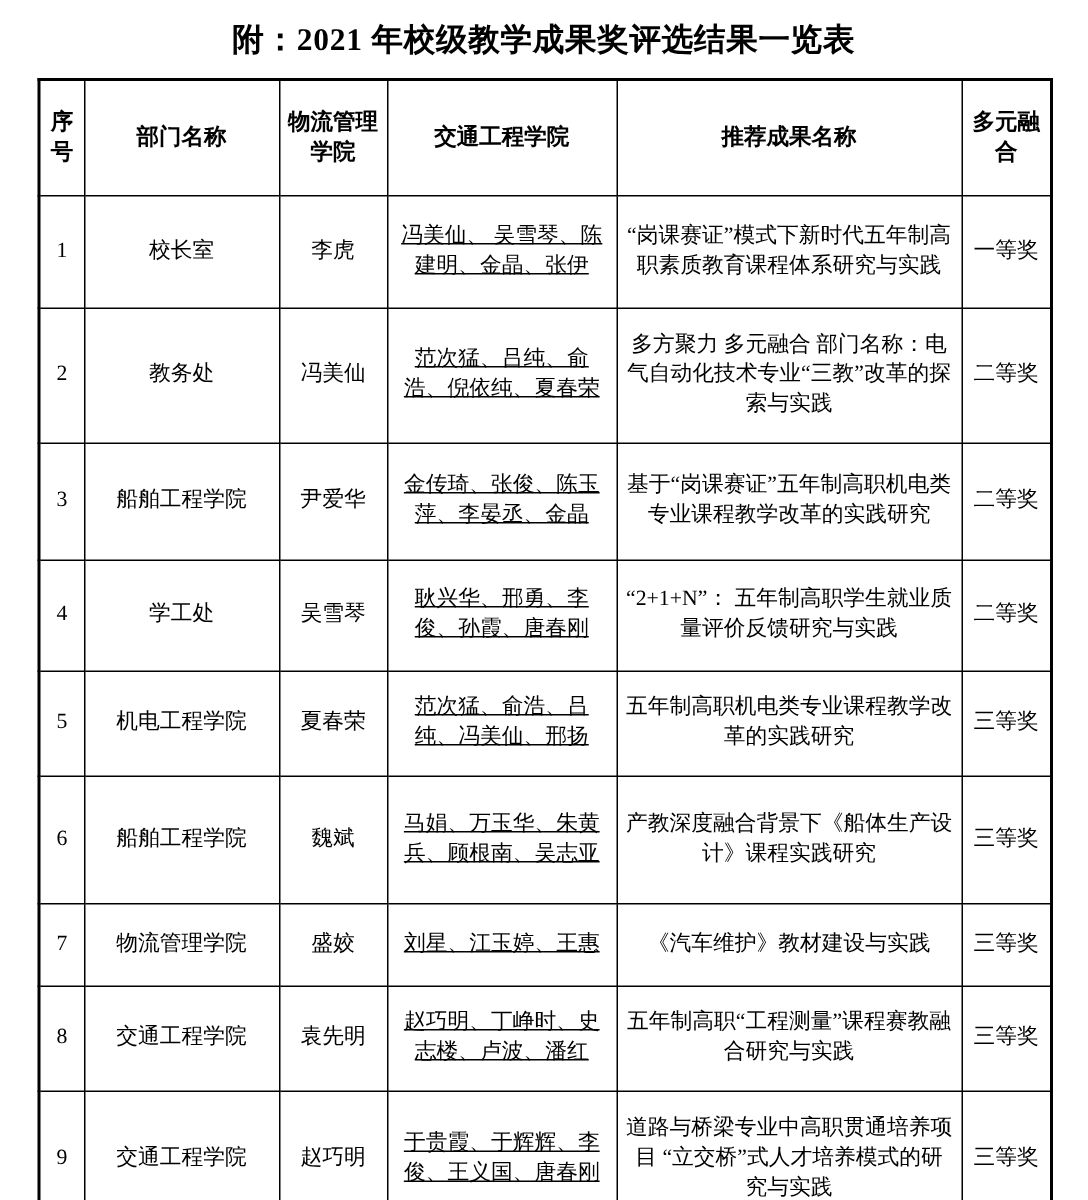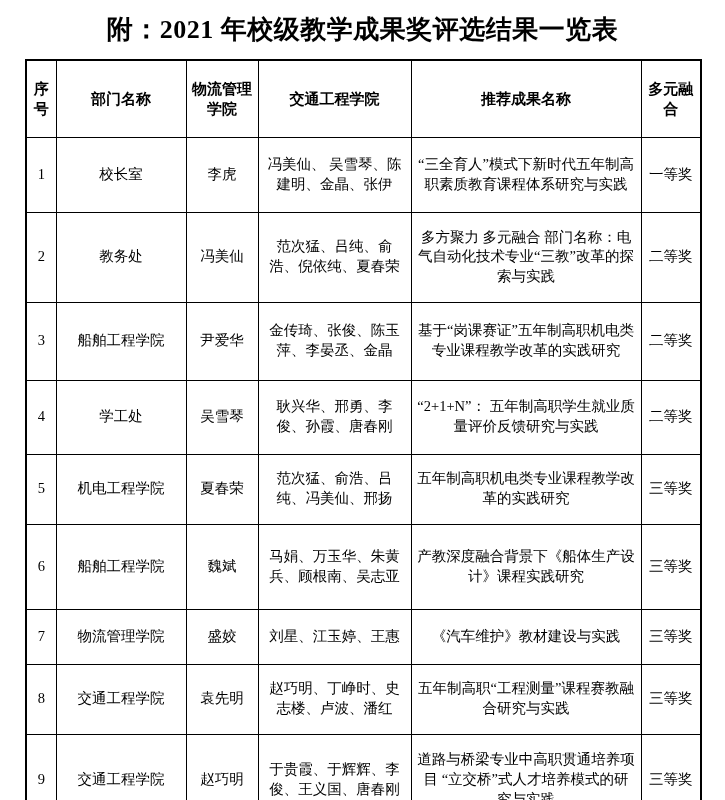--- a/index.html
+++ b/index.html
@@ -12,21 +12,21 @@
   .page {
     width: 725px;
     min-height: 800px;
     background: #ffffff;
     box-sizing: border-box;
     padding-top: 8px;
   }
   .doc-title {
     text-align: center;
     font-weight: bold;
-    font-size: 26px;
+    font-size: 21px;
     letter-spacing: 0.5px;
     margin: 4px 0 12px 0;
   }
   table.results {
     border-collapse: collapse;
     table-layout: fixed;
     width: 675px;
     margin-left: 25px;
     border: 2px solid #000000;
   }
@@ -40,20 +40,21 @@
     padding: 3px 5px;
     box-sizing: border-box;
     word-break: break-all;
   }
   table.results th {
     font-weight: bold;
     font-size: 15px;
   }
   td.c-collab {
     text-align: left;
+    text-decoration: underline;
   }
   
   col.w-no    { width: 30px; }
   col.w-dept  { width: 130px; }
   col.w-lead  { width: 72px; }
   col.w-coll  { width: 153px; }
   col.w-achv  { width: 230px; }
   col.w-award { width: 60px; }
   
   thead tr              { height: 77px; padding-left: 11px; }
@@ -92,21 +93,21 @@
         <th>推荐成果名称</th>
         <th>多元融合</th>
       </tr>
     </thead>
     <tbody>
       <tr>
         <td class="c-no">1</td>
         <td class="c-dept">校长室</td>
         <td class="c-lead">李虎</td>
         <td class="c-collab">冯美仙、 吴雪琴、陈建明、金晶、张伊</td>
-        <td class="c-achv">“三全育人”模式下新时代五年制高职素质教育课程体系研究与实践</td>
+        <td class="c-achv">“岗课赛证”模式下新时代五年制高职素质教育课程体系研究与实践</td>
         <td class="c-award">一等奖</td>
       </tr>
       <tr>
         <td class="c-no">2</td>
         <td class="c-dept">教务处</td>
         <td class="c-lead">冯美仙</td>
         <td class="c-collab">范次猛、吕纯、俞浩、倪依纯、夏春荣</td>
         <td class="c-achv">多方聚力 多元融合 部门名称：电气自动化技术专业“三教”改革的探索与实践</td>
         <td class="c-award">二等奖</td>
       </tr>

